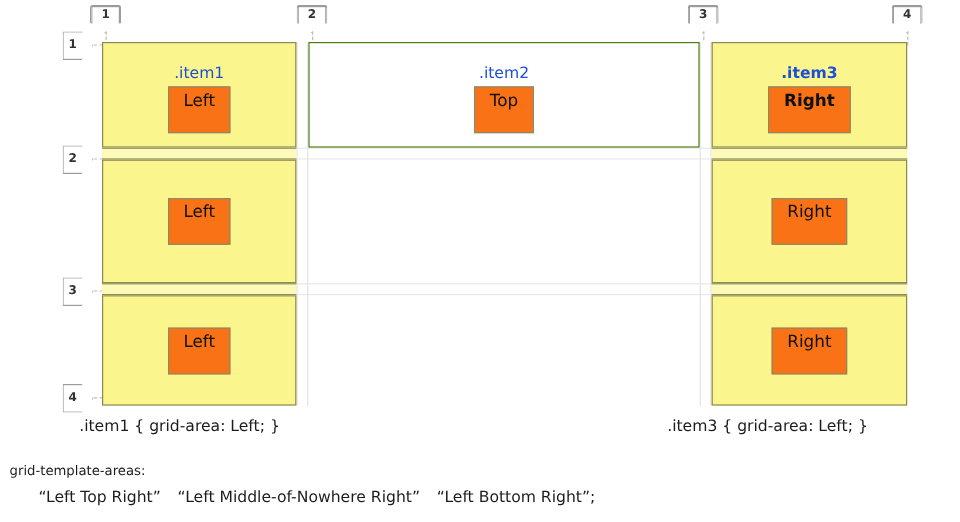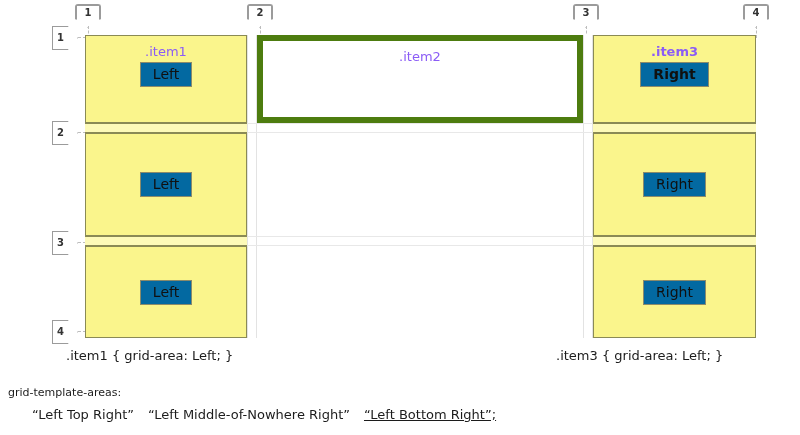--- a/index.html
+++ b/index.html
@@ -124,57 +124,57 @@
     display: flex;
     flex-direction: column;
     align-items: center;
   }
   .item-yellow {
     background: #faf58c;
     border: 1px solid #8a8a55;
   }
   .item-white {
     background: #ffffff;
-    border: 6px solid #4d7c0f;
+    border: 1px solid #4d7c0f;
   }
 
   .band {
     position: absolute;
     left: 0;
     right: 0;
     background: #fdfab8;
     border-top: 1px solid #8a8a55;
     border-bottom: 1px solid #8a8a55;
     box-sizing: border-box;
     z-index: 3;
   }
 
   .item-name {
     font-size: 13px;
-    color: #8b5cf6;
-    margin-top: 8px;
+    color: #1d4ed8;
+    margin-top: 18px;
     line-height: 16px;
     white-space: nowrap;
   }
 
   .cell-inner {
     position: relative;
     width: 100%;
     height: 100%;
     display: flex;
     flex-direction: column;
     align-items: center;
   }
 
   .area-chip {
-    background: #0369a1;
+    background: #f97316;
     border: 1px solid #8a8a6a;
     font-size: 14px;
     color: #101010;
-    padding: 2px 12px 3px 12px;
+    padding: 2px 12px 17px 12px;
     line-height: 18px;
     white-space: nowrap;
     box-sizing: border-box;
   }
   .chip-wrap {
     flex: 1;
     display: flex;
     align-items: center;
     justify-content: center;
     width: 100%;
@@ -211,21 +211,21 @@
   }
   .areas-rows {
     position: absolute;
     left: 32px;
     top: 407px;
     font-size: 13px;
     color: #1c1c1c;
     white-space: nowrap;
   }
   .areas-rows span { margin-right: 14px; }
-  .areas-rows span:last-child { margin-right: 0; text-decoration: underline; }
+  .areas-rows span:last-child { margin-right: 0; }
 </style>
 </head>
 <body>
 
 <div class="col-marker" style="left:75px; top:4px;">
   <span>1</span>
 </div>
 <div class="marker-stem-v" style="left:88px; top:26px; height:12px;"></div>
 
 <div class="col-marker" style="left:247px; top:4px;">
@@ -295,20 +295,23 @@
       </div>
     </div>
   </div>
 
   <div class="band" style="left:0; width:162px; top:88px; height:10px;"></div>
   <div class="band" style="left:0; width:162px; top:201px; height:10px;"></div>
 
   <div class="item item-white" style="grid-column:2; grid-row:1;">
     <div class="cell-inner">
       <div class="item-name">.item2</div>
+      <div class="chip-wrap top-aligned">
+        <div class="area-chip">Top</div>
+      </div>
     </div>
   </div>
 
 
 
   <div class="item item-yellow" style="grid-column:3; grid-row:1;font-weight:bold;">
     <div class="cell-inner">
       <div class="item-name">.item3</div>
       <div class="chip-wrap top-aligned">
         <div class="area-chip">Right</div>

